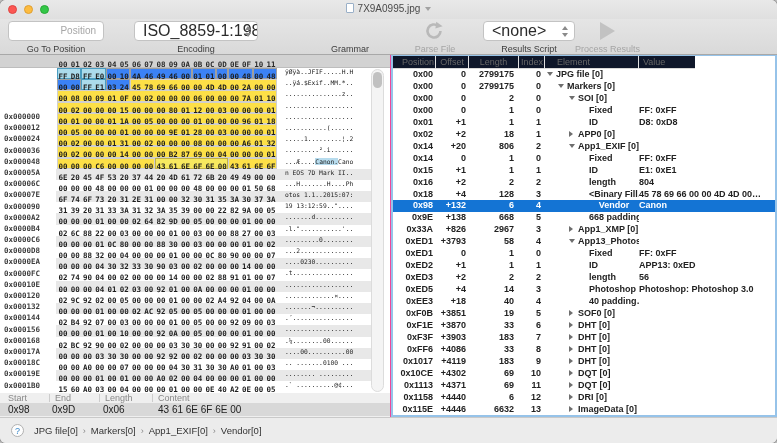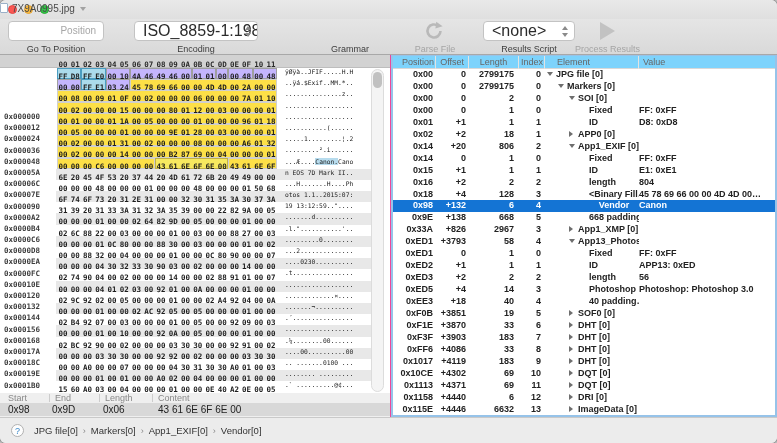--- a/index.html
+++ b/index.html
@@ -4,21 +4,21 @@
 <style>
   html,body{margin:0;padding:0;background:#bfbfbf;font-family:"Liberation Sans",sans-serif;}
   *{box-sizing:border-box;}
   .window{position:relative;width:777px;height:443px;background:#ececec;border-radius:6px;overflow:hidden;box-shadow:0 0 0 1px #9a9a9a;}
   
   .titlebar{position:absolute;left:0;top:0;width:777px;height:19px;background:linear-gradient(#e9e9e9,#dfdfdf);}
   .tl{position:absolute;top:5px;width:9px;height:9px;border-radius:50%;}
   .tl.red{left:8px;background:#fc5753;border:1px solid #df4744;}
   .tl.yel{left:24px;background:#fdbc40;border:1px solid #de9f34;}
   .tl.grn{left:40px;background:#33c748;border:1px solid #27aa35;}
-  .titlegrp{position:absolute;top:3px;left:0;right:0;font-size:10px;color:#4a4a4a;}
+  .titlegrp{position:absolute;top:3px;left:0;right:0;text-align:center;font-size:10px;color:#4a4a4a;}
   .docicon{display:inline-block;width:8px;height:10px;background:#fff;border:1px solid #9ab0c8;border-radius:1px;vertical-align:-1px;margin-right:4px;}
   .proxychev{display:inline-block;width:0;height:0;border-left:3px solid transparent;border-right:3px solid transparent;border-top:4px solid #a2a2a2;margin-left:5px;vertical-align:1px;}
   .toolbar{position:absolute;left:0;top:19px;width:777px;height:36px;background:linear-gradient(#e5e5e5,#d9d9d9);border-bottom:1px solid #a8a8a8;}
   .tfield{position:absolute;top:2px;height:20px;background:#fff;border:1px solid #c3c3c3;border-radius:4px;font-size:10px;color:#a6a6a6;line-height:18px;text-align:right;padding:0 7px;}
   .popup{position:absolute;top:2px;height:20px;background:#fff;border:1px solid #c3c3c3;border-radius:4px;font-size:16px;color:#2b2b2b;line-height:18px;padding:0 18px 0 8px;white-space:nowrap;overflow:hidden;}
   .stepper{position:absolute;right:4px;top:4px;width:9px;height:11px;}
   .stepper .up{position:absolute;top:0;left:1px;width:0;height:0;border-left:3.5px solid transparent;border-right:3.5px solid transparent;border-bottom:4px solid #8a8a8a;}
   .stepper .dn{position:absolute;bottom:0;left:1px;width:0;height:0;border-left:3.5px solid transparent;border-right:3.5px solid transparent;border-top:4px solid #8a8a8a;}
   .tlabel{position:absolute;top:25px;font-size:9px;color:#3d3d3d;text-align:center;}
   .tlabel.dim{color:#a5a5a5;}
@@ -29,40 +29,40 @@
   .hexhead{position:absolute;left:0;top:0;width:390px;height:13px;background:#d2d2d2;border-bottom:1px solid #bdbdbd;}
   .hexhead .bytes{position:absolute;left:57px;top:0;height:13px;line-height:13px;}
   .gutterbg{position:absolute;left:0;top:13px;width:55px;height:325px;background:#d2d2d2;border-right:1px solid #b5b5b5;}
   .hexbody{position:absolute;left:0;top:13px;width:390px;height:325px;background:#fff;}
   .hexrow{position:relative;height:11.2px;line-height:11.2px;white-space:nowrap;}
   .hexrow.stripe .rowband{position:absolute;left:56px;right:19px;top:0;bottom:0;background:#e8e8e8;}
   .hexrow .off{position:absolute;left:4px;top:0;font:700 7.5px "DejaVu Sans Mono",monospace;color:#3c3c3c;margin-top:44px;}
   .hexrow .bytes{position:absolute;left:57px;top:0;height:11.2px;}
   .bgrp{display:inline-block;height:11.2px;vertical-align:top;}
   .bgrp.m{background:#abdbec;box-shadow:inset 0 0 0 1px #4a9cc0;}
-  .bgrp.b{background:#c4b5fd;box-shadow:inset 0 0 0 1px #9f9f9f;}
+  .bgrp.b{background:#3b82f6;box-shadow:inset 0 0 0 1px #9f9f9f;}
   .bgrp.f{background:#fde047;box-shadow:inset 0 0 0 1px #cfcfcf;}
   .bgrp.y{background:#f7e95f;box-shadow:inset 0 0 0 1px #bfae48;}
   .bcell{display:inline-block;width:12.24px;text-align:center;font:700 7.5px "DejaVu Sans Mono",monospace;color:#1c1c1c;}
   .hexhead .bcell{color:#2a2a2a;}
   .asc{position:absolute;left:285px;top:0;height:11.2px;font:6.3px "DejaVu Sans Mono",monospace;color:#1c1c1c;white-space:pre;}
   .asc .h{background:#b7dcee;}
   .vdiv{position:absolute;left:281px;top:13px;width:1px;height:325px;background:#b9b9b9;}
   .hexscroll{position:absolute;right:3px;top:14px;width:13px;height:323px;background:#f4f4f4;border:1px solid #dcdcdc;border-radius:7px;}
   .hexscroll .thumb{position:absolute;left:1px;top:2px;width:9px;height:16px;border-radius:5px;background:#c1c1c1;}
   
   .statusbar{position:absolute;left:0;top:338px;width:390px;height:24px;background:#efefef;font-size:9px;}
   .statushead{position:absolute;left:0;top:0;width:390px;height:10px;color:#8a8a8a;}
   .statusvals{position:absolute;left:0;top:10px;width:390px;height:13px;background:#d8d8d8;color:#222;font-size:10px;line-height:13px;}
   .sh{position:absolute;top:0;line-height:10px;}
   .sv{position:absolute;top:0;}
   .ssep{position:absolute;top:1px;width:1px;height:8px;background:#cccccc;}
   
   .treepane{position:absolute;left:391px;top:0;width:386px;height:362px;background:#fff;border:2px solid #96c3e9;border-top-width:1px;overflow:hidden;}
-  .treehead{position:absolute;left:0;top:0;width:382px;height:13px;background:#7dd3fc;border-bottom:1px solid #d8d8d8;color:#666;font-size:9px;line-height:13px;white-space:nowrap;}
+  .treehead{position:absolute;left:0;top:0;width:302px;height:13px;background:#0f172a;border-bottom:1px solid #d8d8d8;color:#666;font-size:9px;line-height:13px;white-space:nowrap;}
   .th{display:inline-block;height:13px;border-right:1px solid #e3e3e3;padding:0 4px;}
   .treebody{position:absolute;left:0;top:13px;width:382px;height:348px;overflow:hidden;font-weight:bold;}
   .trow{position:relative;height:11.96px;line-height:11.96px;font-size:9px;color:#222;white-space:nowrap;}
   .trow.sel{background:#1474d4;color:#fff;}
   .tc{display:inline-block;vertical-align:top;height:11.96px;overflow:hidden;}
   .c-pos{width:43px;text-align:right;padding-right:3px;}
   .c-off{width:33px;text-align:right;padding-right:3px;}
   .c-len{width:50px;text-align:right;padding-right:5px;}
   .c-idx{width:26px;text-align:right;padding-right:4px;}
   .c-el{width:94px;}

